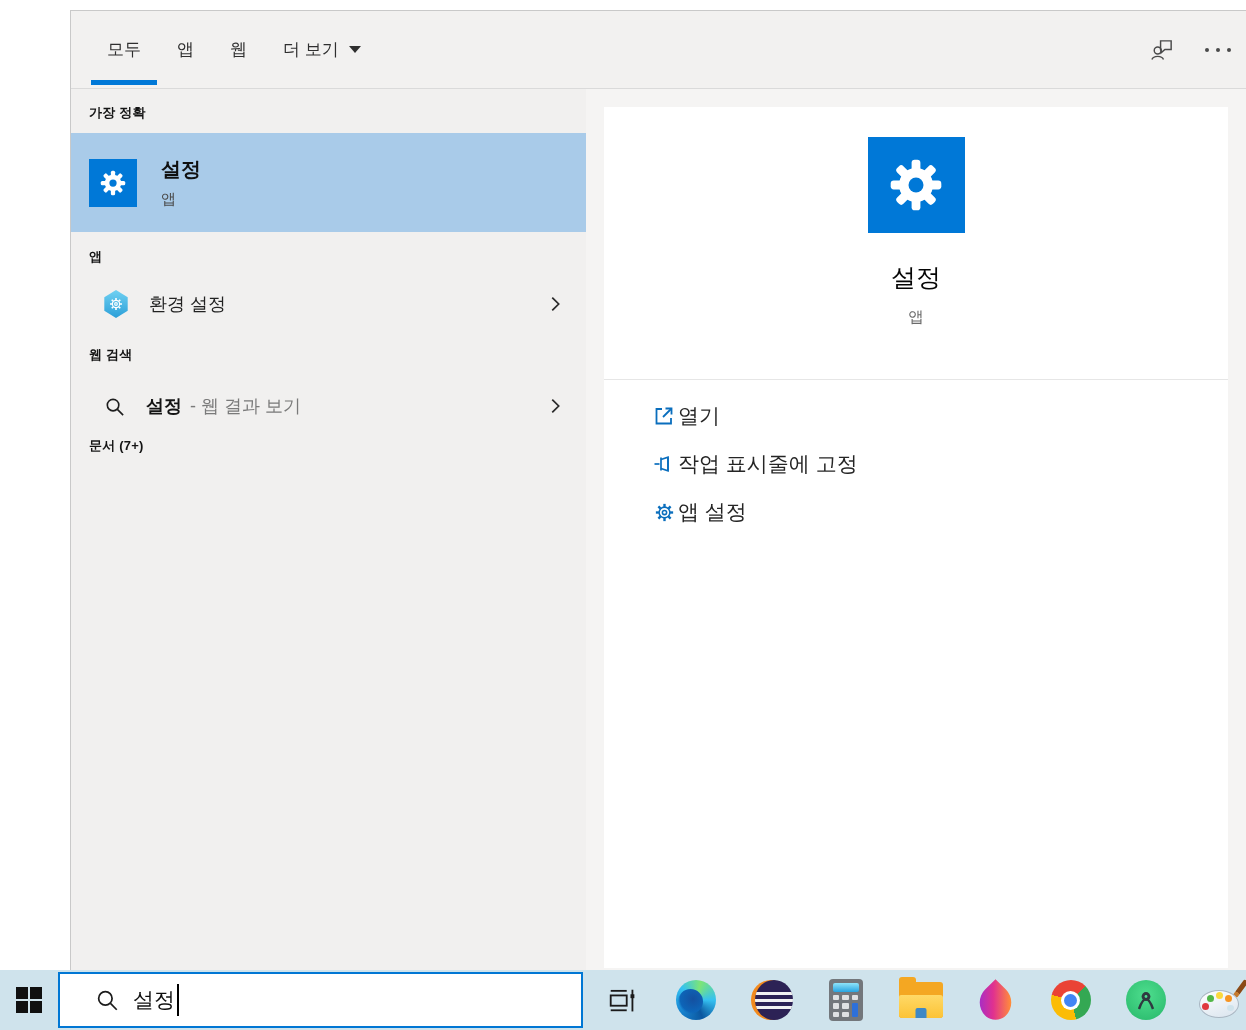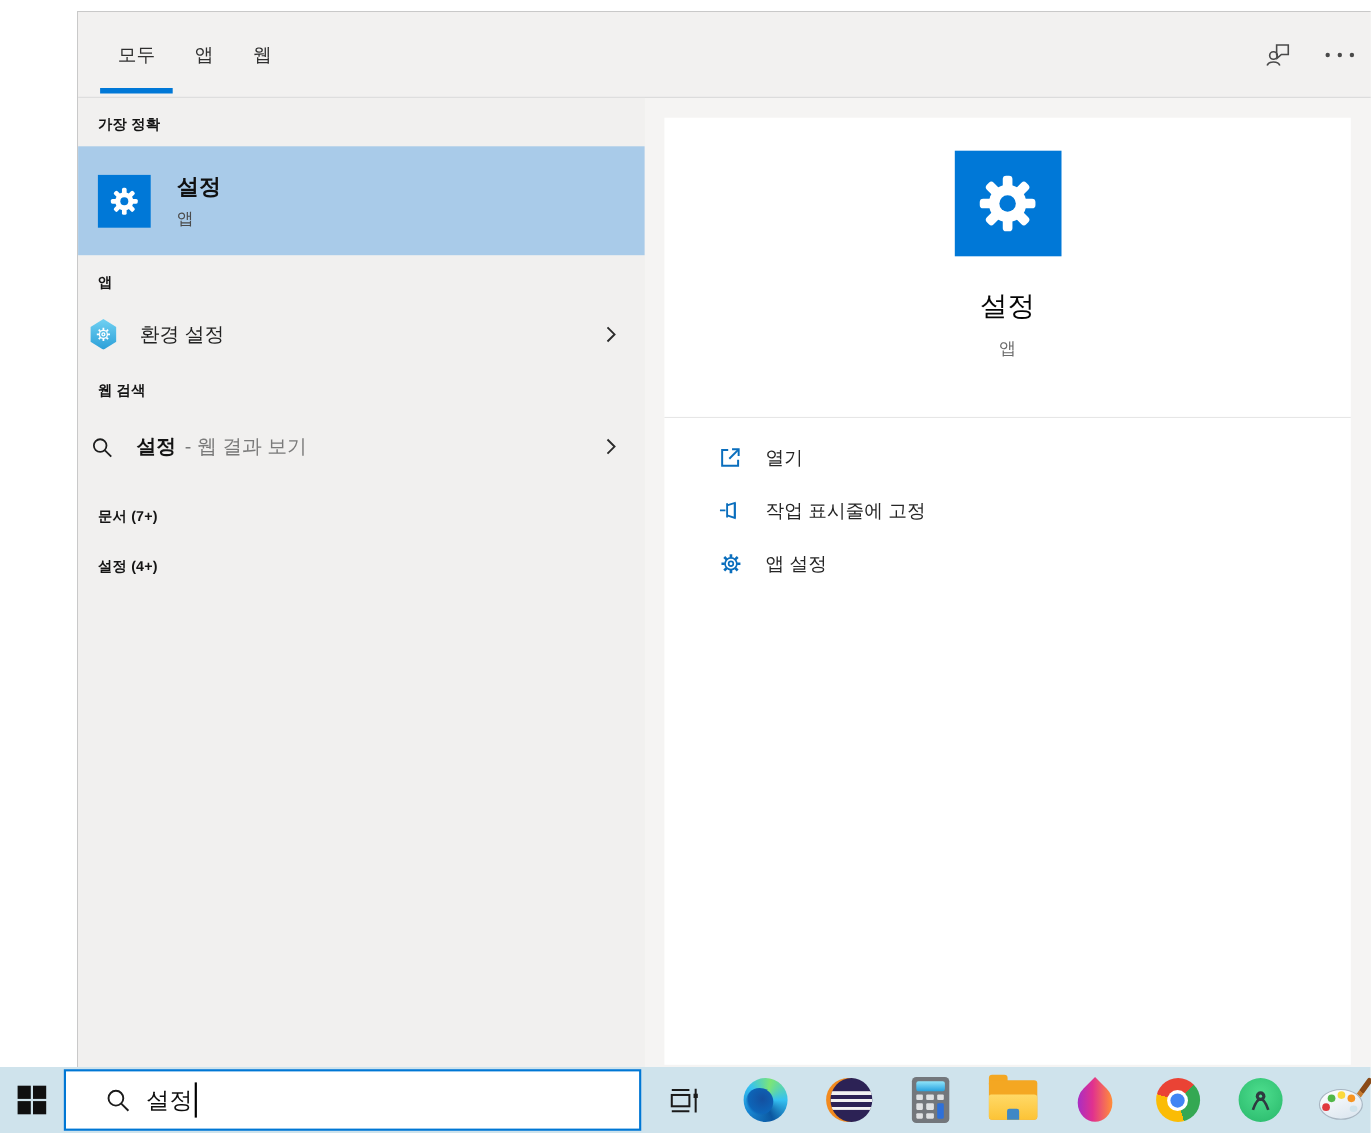--- a/index.html
+++ b/index.html
@@ -40,21 +40,21 @@
   .sec-h{font-size:13px;font-weight:700;color:#141414;margin:15px 0 0 18px;letter-spacing:.2px;}
   .best-row{
     margin-top:11px;height:99px;background:#a9cbe9;display:flex;align-items:center;
     padding-left:18px;box-sizing:border-box;
   }
   .tile-sm{width:48px;height:48px;background:#0078d7;display:flex;align-items:center;justify-content:center;flex:0 0 48px;}
   .best-txt{margin-left:24px;}
   .best-title{font-size:20px;font-weight:700;color:#101010;}
   .best-sub{font-size:15px;color:#4b4b4b;margin-top:7px;}
   .list-row{
-    height:50px;margin-top:13px;display:flex;align-items:center;padding-left:10px;
+    height:50px;margin-top:13px;display:flex;align-items:center;padding-left:32px;
     position:relative;box-sizing:border-box;
   }
   .list-row .row-label{font-size:18px;color:#222;margin-left:20px;}
   .web-query{font-size:18px;font-weight:700;color:#141414;margin-left:20px;}
   .web-suffix{font-size:18px;color:#7a7a7a;margin-left:8px;}
   .chev{position:absolute;right:20px;top:50%;transform:translateY(-50%);width:22px;height:22px;}
   .hexicon{
     width:26px;height:28px;flex:0 0 26px;
     clip-path:polygon(50% 0%,95% 26%,95% 74%,50% 100%,5% 74%,5% 26%);
     background:linear-gradient(180deg,#70d1f2 0%,#2b9fd8 100%);
@@ -68,21 +68,21 @@
     margin:18px 18px 2px 18px;background:#ffffff;height:calc(100% - 20px);
     box-sizing:border-box;display:flex;flex-direction:column;
   }
   .tile-lg{width:97px;height:96px;background:#0078d7;margin:30px auto 0;display:flex;align-items:center;justify-content:center;}
   .pv-title{text-align:center;font-size:25px;color:#050505;margin-top:28px;}
   .pv-sub{text-align:center;font-size:15.5px;color:#6b6b6b;margin-top:13px;}
   .pv-divider{height:1px;background:#e6e6e6;margin-top:51px;}
   .actions{padding:12px 0 0 48px;}
   .action-row{height:48px;display:flex;align-items:center;}
   .a-icon{width:24px;height:24px;flex:0 0 24px;display:flex;align-items:center;justify-content:center;}
-  .a-label{font-size:17px;color:#252525;margin-left:20px;}
+  .a-label{font-size:21px;color:#252525;margin-left:2px;}
 
   
   .taskbar{position:absolute;left:0;bottom:0;width:1246px;height:60px;background:#cfe3ec;}
   .start-btn{position:absolute;left:0;top:0;width:58px;height:60px;display:flex;align-items:center;justify-content:center;}
   .win-logo{width:26px;height:26px;display:grid;grid-template-columns:1fr 1fr;grid-template-rows:1fr 1fr;gap:2px;}
   .win-logo i{background:#101010;display:block;}
   .tb-search{
     position:absolute;left:58px;top:2px;width:525px;height:56px;background:#ffffff;
     border:2px solid #0077d4;box-sizing:border-box;display:flex;align-items:center;padding-left:34px;
   }
@@ -142,20 +142,24 @@
   <div class="tabbar">
     <div class="tab active">
       <span>모두</span>
     </div>
     <div class="tab">
       <span>앱</span>
     </div>
     <div class="tab">
       <span>웹</span>
     </div>
+    <div class="tab">
+      <span>더 보기</span>
+      <span class="dd-arrow"></span>
+    </div>
 
     <div class="tabbar-icons">
       <div class="hdr-icon">
         <svg width="27" height="25" viewBox="0 0 28 26" fill="none" stroke="#4a4a4a" stroke-width="1.5">
           <path d="M12 4 H23 V13 H16.5 L12.5 16.5 V13 H12 Z"></path>
           <circle cx="9" cy="14" r="3.6"></circle>
           <path d="M3 23.5 C4.5 19 13.5 19 15 23.5"></path>
         </svg>
       </div>
       <div class="hdr-icon">
@@ -233,22 +237,21 @@
         </span>
         <span class="web-query">설정</span>
         <span class="web-suffix">- 웹 결과 보기</span>
         <span class="chev">
           <svg width="22" height="22" viewBox="0 0 24 24" fill="none" stroke="#2b2b2b" stroke-width="1.9">
             <polyline points="9,5 16,12 9,19"></polyline>
           </svg>
         </span>
       </div>
 
-      <div class="sec-h" style="margin-top:30px;">문서 (7+)</div>
-      <div class="sec-h" style="margin-top:27px;">설정 (4+)</div>
+      <div class="sec-h" style="margin-top:6px;">문서 (7+)</div>
     </div>
 
     <div class="right-col">
       <div class="card">
         <div class="tile-lg">
           <svg width="62" height="62" viewBox="0 0 24 24">
             <g fill="#ffffff">
               <rect x="10.3" y="2.2" width="3.4" height="19.6" rx="1.2"></rect>
               <rect x="10.3" y="2.2" width="3.4" height="19.6" rx="1.2" transform="rotate(45 12 12)"></rect>
               <rect x="10.3" y="2.2" width="3.4" height="19.6" rx="1.2" transform="rotate(90 12 12)"></rect>

